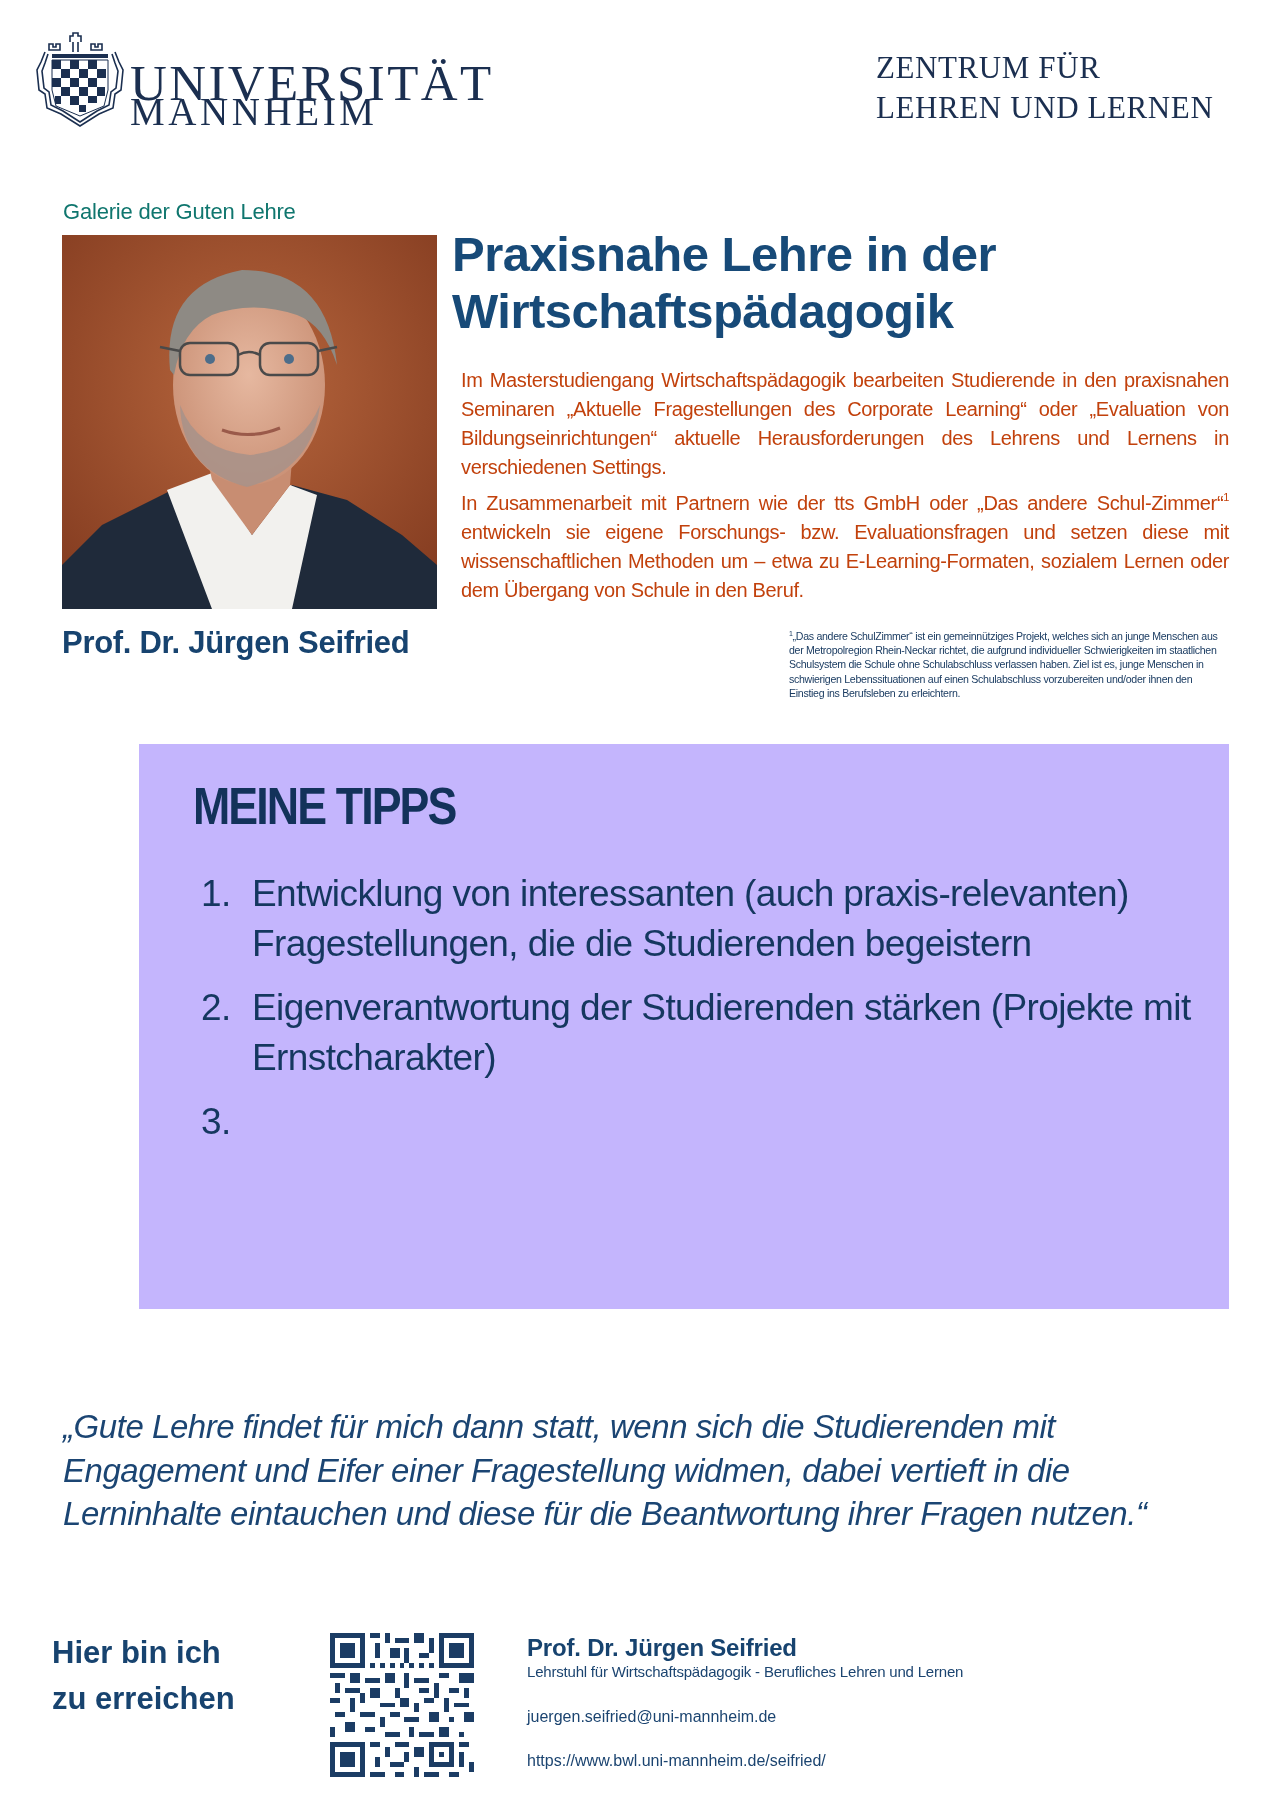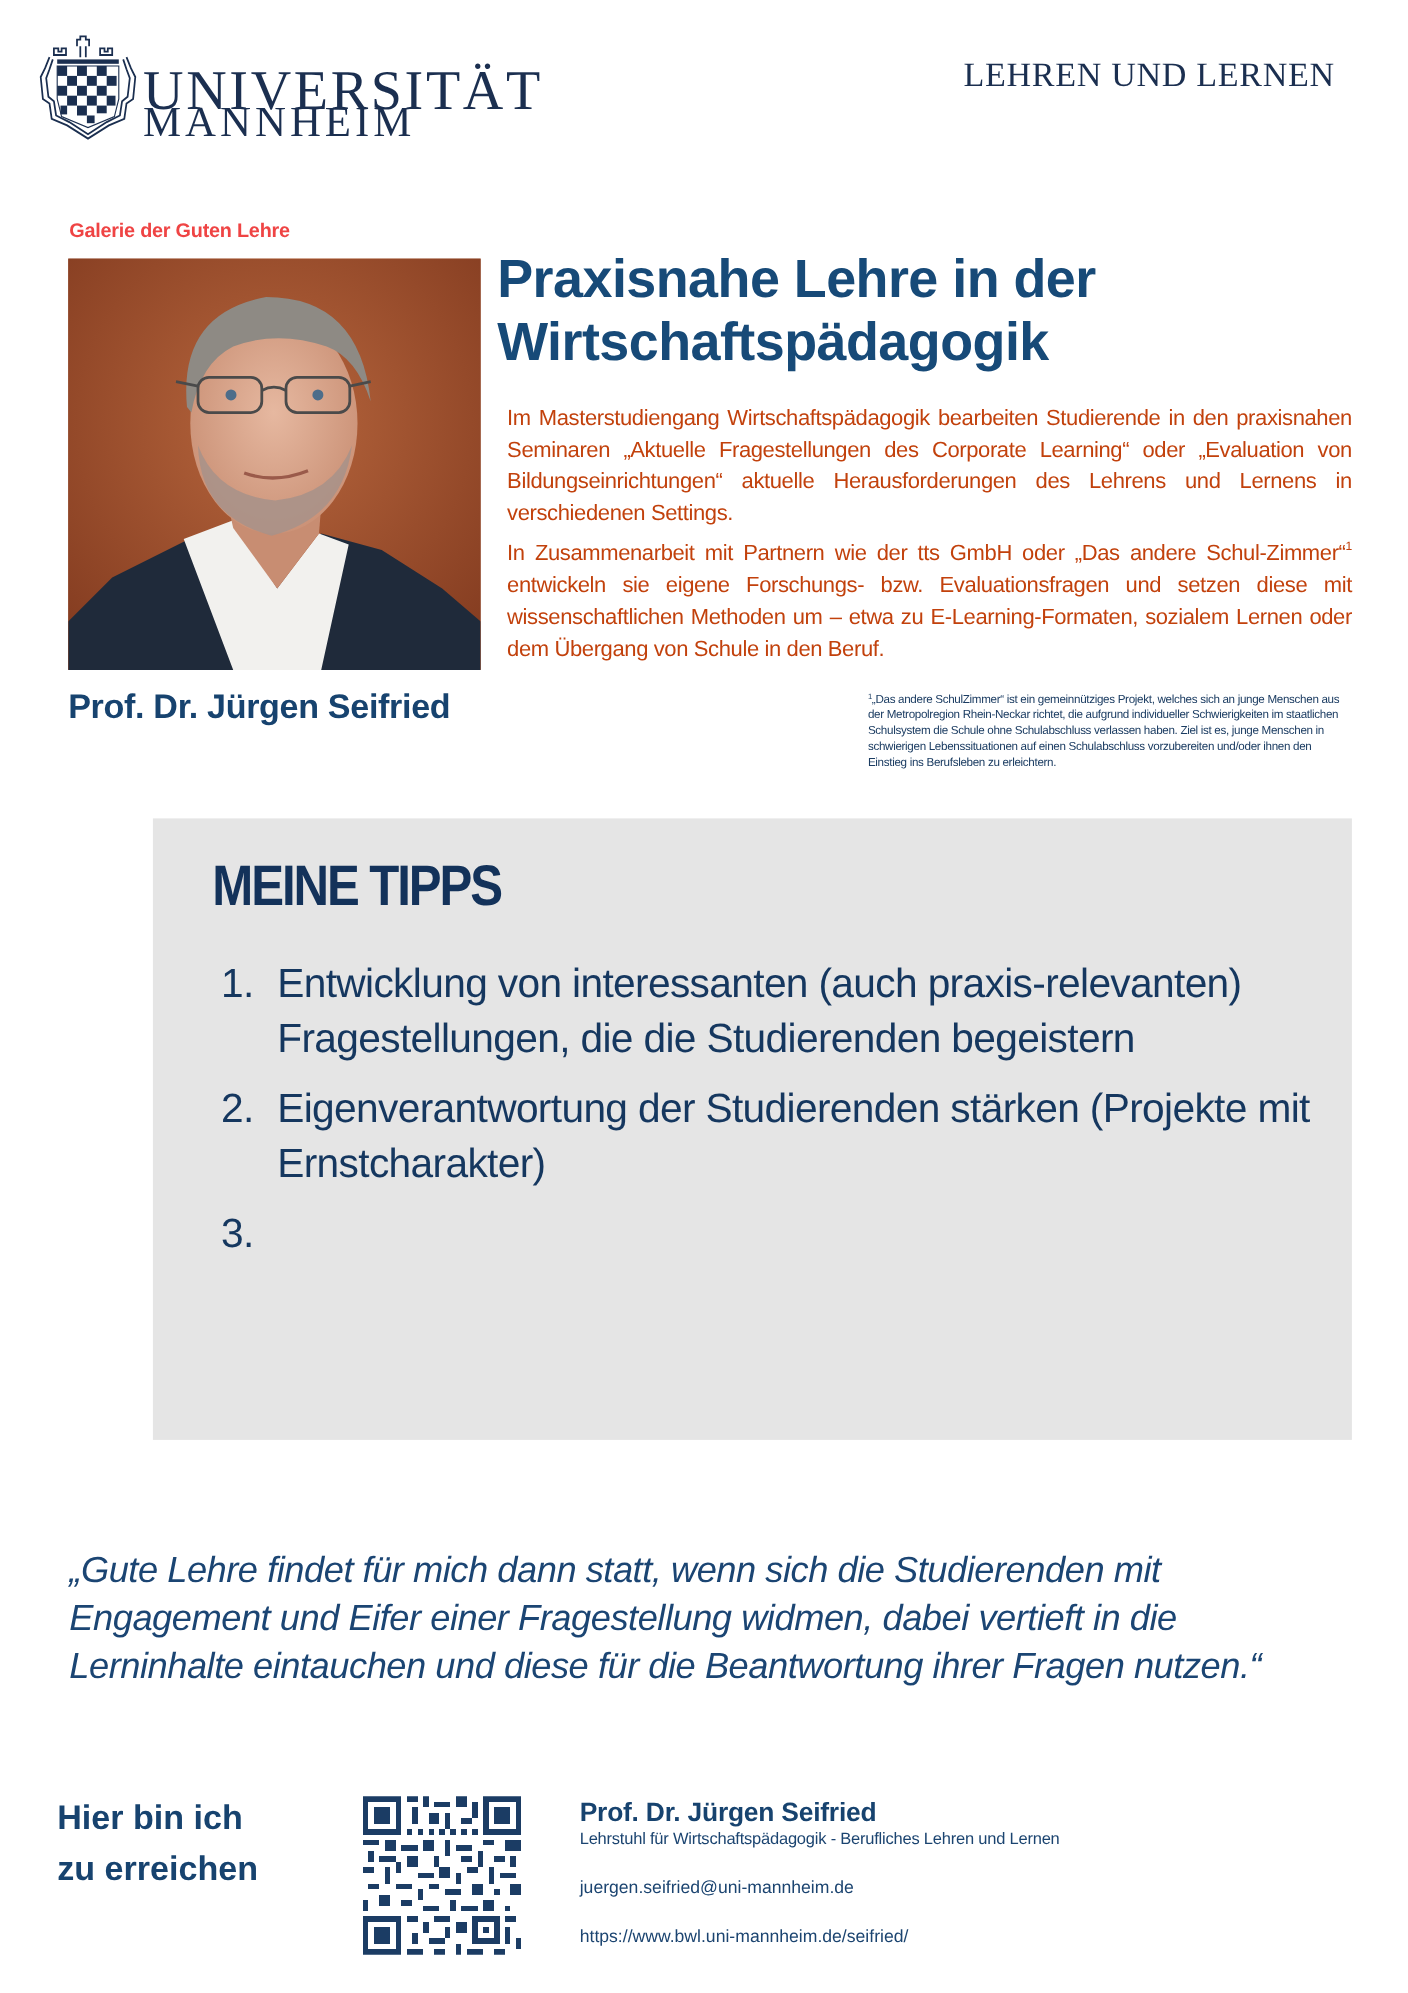--- a/index.html
+++ b/index.html
@@ -10,35 +10,35 @@
   
   #logo { left: 33px; top: 30px; width: 370px; height: 100px; }
   #logo-crest { left: 0; top: 0; width: 95px; height: 98px; }
   .serif-head { font-family: "Liberation Serif", "DejaVu Serif", serif; color: #1b2f50; letter-spacing: 2.4px; line-height: 1; white-space: nowrap; }
   #uni-line1 { left: 97px; top: 28px; font-size: 51px; }
   #uni-line2 { left: 97px; top: 62px; font-size: 39px; letter-spacing: 3.6px; }
   #zentrum { left: 876px; top: 48px; }
   #zentrum div { font-size: 31px; letter-spacing: 0.6px; line-height: 40px; }
 
   
-  #gallery-label { left: 63px; top: 199px; font-family: "Liberation Sans", sans-serif; font-weight: bold; font-size: 18px; color: #ef4444; letter-spacing: -0.2px; white-space: nowrap; }
+  #gallery-label { left: 63px; top: 199px; font-family: "Liberation Sans", sans-serif; font-weight: normal; font-size: 22px; color: #0f766e; letter-spacing: -0.2px; white-space: nowrap; }
   #portrait { left: 62px; top: 235px; width: 375px; height: 374px; overflow: hidden;
     background: linear-gradient(90deg, #8a3e22 0%, #a45634 35%, #b9683f 60%, #8f4325 100%); }
   #person-name { left: 62px; top: 625px; font-family: "Liberation Sans", sans-serif; font-weight: bold; font-size: 31px; color: #17436f; white-space: nowrap; letter-spacing: -0.3px; }
 
   
   #title { left: 452px; top: 226px; width: 780px; font-family: "Liberation Sans", sans-serif; font-weight: bold; font-size: 49px; line-height: 57px; color: #174a78; letter-spacing: -0.5px; }
   #intro { left: 461px; top: 366px; width: 768px; font-family: "Liberation Sans", sans-serif; font-size: 20px; line-height: 29px; color: #c2410c; text-align: justify; letter-spacing: -0.35px; }
   #intro p { margin-bottom: 7px; }
   #intro sup { font-size: 11px; line-height: 0; vertical-align: 9px; }
   #footnote { left: 789px; top: 629px; width: 440px; font-family: "Liberation Sans", sans-serif; font-size: 10.6px; line-height: 14.2px; color: #1b3c62; letter-spacing: -0.3px; }
   #footnote sup { font-size: 7px; vertical-align: 4px; line-height: 0; }
 
   
-  #tips-box { left: 139px; top: 744px; width: 1090px; height: 565px; background: #e5e5e5; }
+  #tips-box { left: 139px; top: 744px; width: 1090px; height: 565px; background: #c4b5fd; }
   #tips-heading { left: 54px; top: 32px; font-family: "Liberation Sans", sans-serif; font-weight: bold; font-size: 52px; color: #13325a; letter-spacing: -2.2px; white-space: nowrap; transform: scaleX(0.86); transform-origin: left top; }
   #tips-list { left: 62px; top: 125px; width: 1000px; list-style: none; }
   .tip { position: relative; padding-left: 51px; font-family: "Liberation Sans", sans-serif; font-size: 37px; line-height: 50px; color: #15375f; letter-spacing: -0.6px; margin-bottom: 14px; }
   .tip-num { position: absolute; left: 0; top: 0; }
 
   
   #quote { left: 63px; top: 1405px; width: 1170px; font-family: "Liberation Sans", sans-serif; font-style: italic; font-size: 33px; line-height: 43.5px; color: #1b4573; letter-spacing: -0.45px; }
 
   
   #reach { left: 52px; top: 1630px; font-family: "Liberation Sans", sans-serif; font-weight: bold; font-size: 31px; line-height: 46px; color: #17436f; }
@@ -86,20 +86,21 @@
     </g>
     <g fill="none" stroke="#1b2f50" stroke-width="1">
       <path d="M19 30 h56 v30 l-4 16 l-24 10 l-24 -10 l-4 -16 z"></path>
     </g>
   </svg>
   <div class="abs serif-head" id="uni-line1">UNIVERSITÄT</div>
   <div class="abs serif-head" id="uni-line2">MANNHEIM</div>
 </div>
 
 <div class="abs serif-head" id="zentrum">
+  <div>ZENTRUM FÜR</div>
   <div>LEHREN UND LERNEN</div>
 </div>
 
 <div class="abs" id="gallery-label">Galerie der Guten Lehre</div>
 
 <div class="abs" id="portrait" role="img" aria-label="Portrait of Prof. Dr. Jürgen Seifried">
   <svg width="375" height="374" viewBox="0 0 375 374">
     <defs>
       <radialGradient id="bg" cx="0.5" cy="0.4" r="0.8">
         <stop offset="0" stop-color="#b7663d"></stop>

